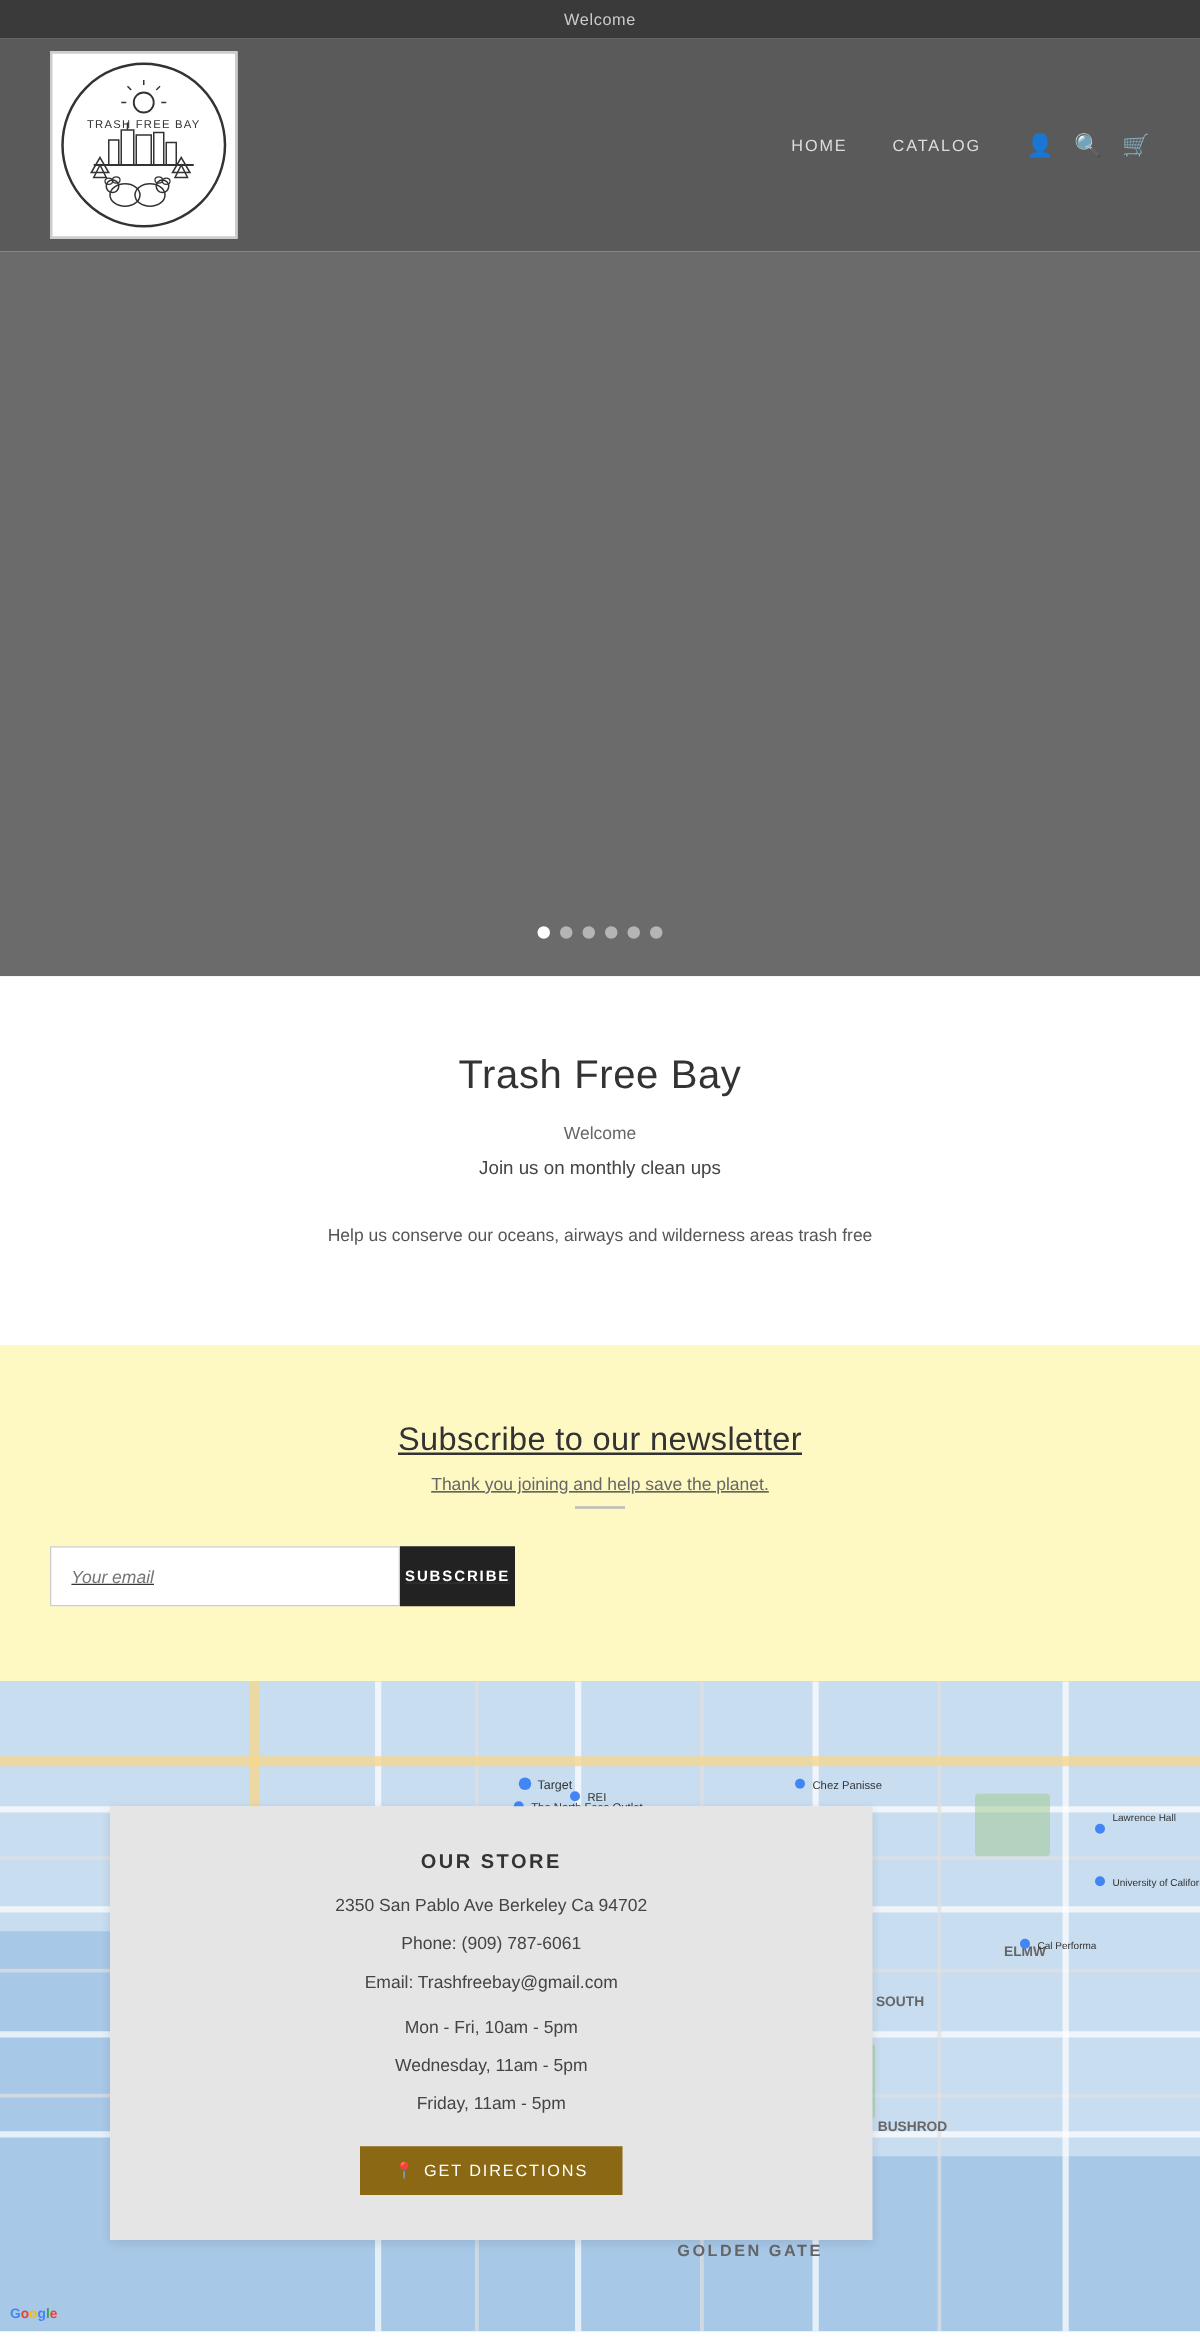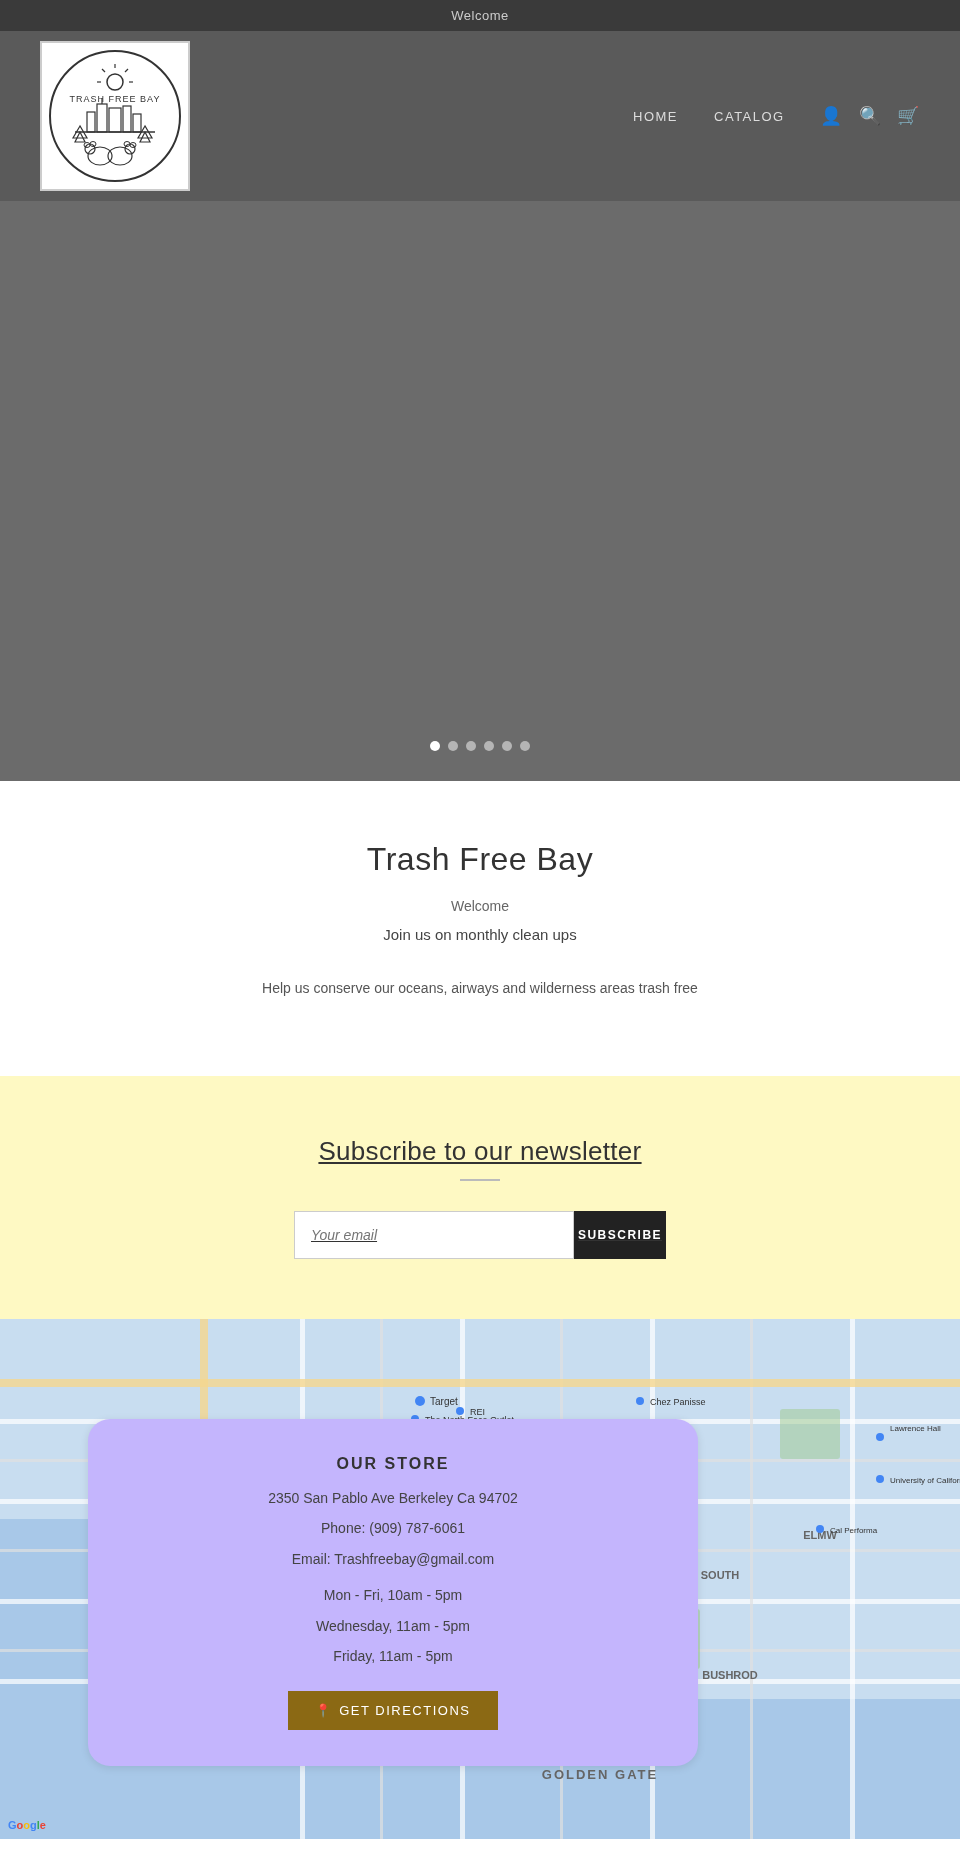--- a/index.html
+++ b/index.html
@@ -135,21 +135,21 @@
       margin-bottom: 10px;
     }
     .newsletter-divider {
       width: 40px;
       height: 2px;
       background: #bbb;
       margin: 10px auto 30px;
     }
     .newsletter-form {
       display: flex;
-      justify-content: center;
+      justify-content: flex-start;
       align-items: center;
       gap: 0;
     }
     .email-input {
       width: 280px;
       height: 48px;
       padding: 0 16px;
       border: 1px solid #ccc;
       font-size: 14px;
       font-style: italic;
@@ -178,26 +178,25 @@
       background: #b8d4e8;
       overflow: hidden;
     }
 
     
     .store-card {
       position: absolute;
       top: 100px;
       left: 88px;
       width: 610px;
-      background: #c4b5fd;
+      background: #e5e5e5;
       padding: 36px 40px;
       text-align: center;
       box-shadow: 0 2px 8px rgba(0,0,0,0.1);
       z-index: 10;
-      border-radius: 22px;
     }
     .store-card h3 {
       font-size: 16px;
       font-weight: 700;
       letter-spacing: 2px;
       text-transform: uppercase;
       margin-bottom: 14px;
     }
     .store-card p {
       font-size: 14px;
@@ -317,20 +316,21 @@
 
 <div class="main-content">
   <h1>Trash Free Bay</h1>
   <p class="welcome-text">Welcome</p>
   <p class="join-text">Join us on monthly clean ups</p>
   <p class="help-text">Help us conserve our oceans, airways and wilderness areas trash free</p>
 </div>
 
 <div class="newsletter-section">
   <h2>Subscribe to our newsletter</h2>
+  <p class="subtitle">Thank you joining and help save the planet.</p>
   <div class="newsletter-divider"></div>
   <div class="newsletter-form">
     <input class="email-input" type="email" placeholder="Your email" style="">
     <button class="subscribe-btn">SUBSCRIBE</button>
   </div>
 </div>
 
 <div class="map-section">
 
   <svg width="960" height="520" viewBox="0 0 960 520" xmlns="http://www.w3.org/2000/svg" style="position:absolute;top:0;left:0;">

